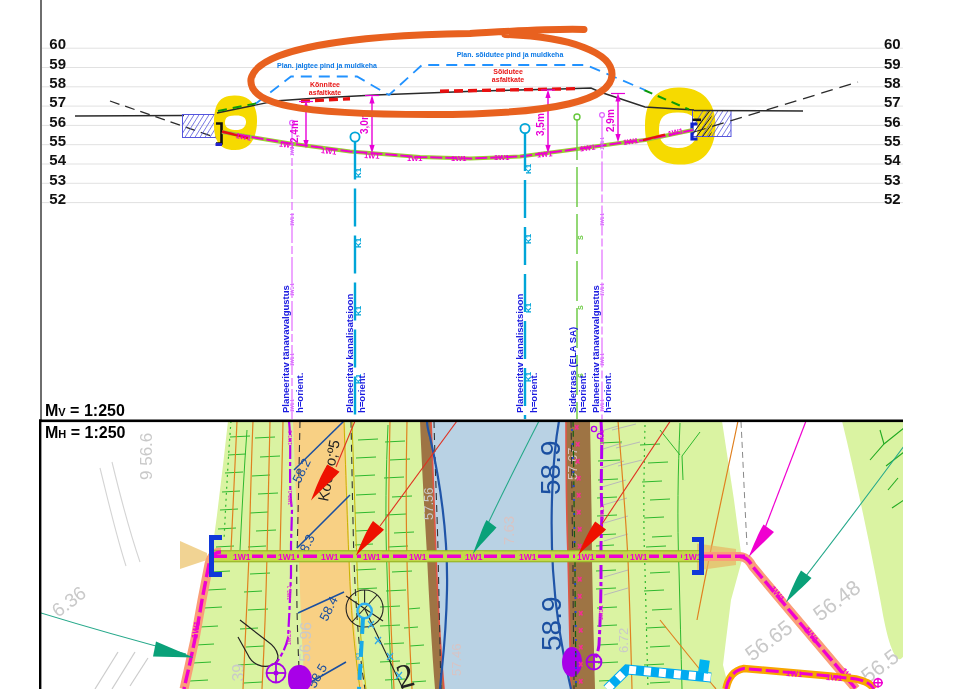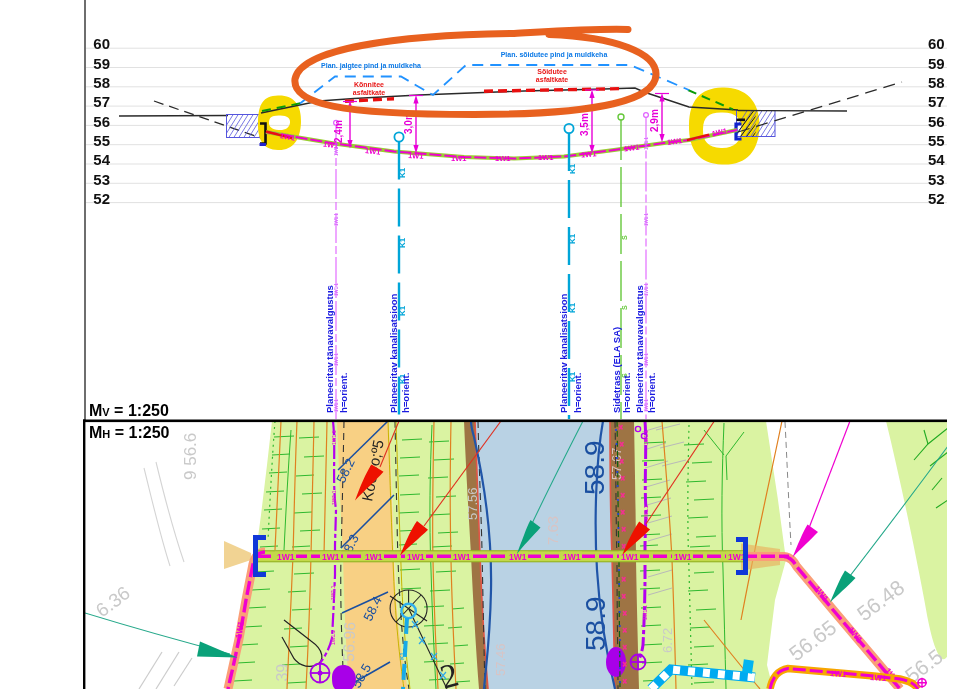--- a/index.html
+++ b/index.html
@@ -1,16 +1,16 @@
 <!DOCTYPE html>
 <html><head>
 <meta charset="utf-8">
 <style>
 html,body{margin:0;padding:0;background:#fff;font-family:"Liberation Sans", sans-serif;}
-#wrap{position:relative;width:903px;height:689px;overflow:hidden;background:#a3a3a3;margin-left:44px;}
+#wrap{position:relative;width:903px;height:689px;overflow:hidden;background:#a3a3a3;}
 svg{display:block}
 .elev{font:bold 15px "Liberation Sans",sans-serif;fill:#111;}
 .btxt{font:bold 7px "Liberation Sans",sans-serif;fill:#0a78e6;}
 .rtxt{font:bold 7px "Liberation Sans",sans-serif;fill:#e81616;}
 .dim{font:bold 10px "Liberation Sans",sans-serif;fill:#e800d8;}
 .vlab{font:bold 9.5px "Liberation Sans",sans-serif;fill:#1a1ae0;}
 .k1{font:bold 8px "Liberation Sans",sans-serif;fill:#00a5d8;}
 .w1{font:bold 7.5px "Liberation Sans",sans-serif;fill:#f000d0;}
 .tiny{font:4.5px "Liberation Sans",sans-serif;fill:#cc44ff;}
 .gray{fill:#c9c9c9;font-family:"Liberation Sans",sans-serif;}

